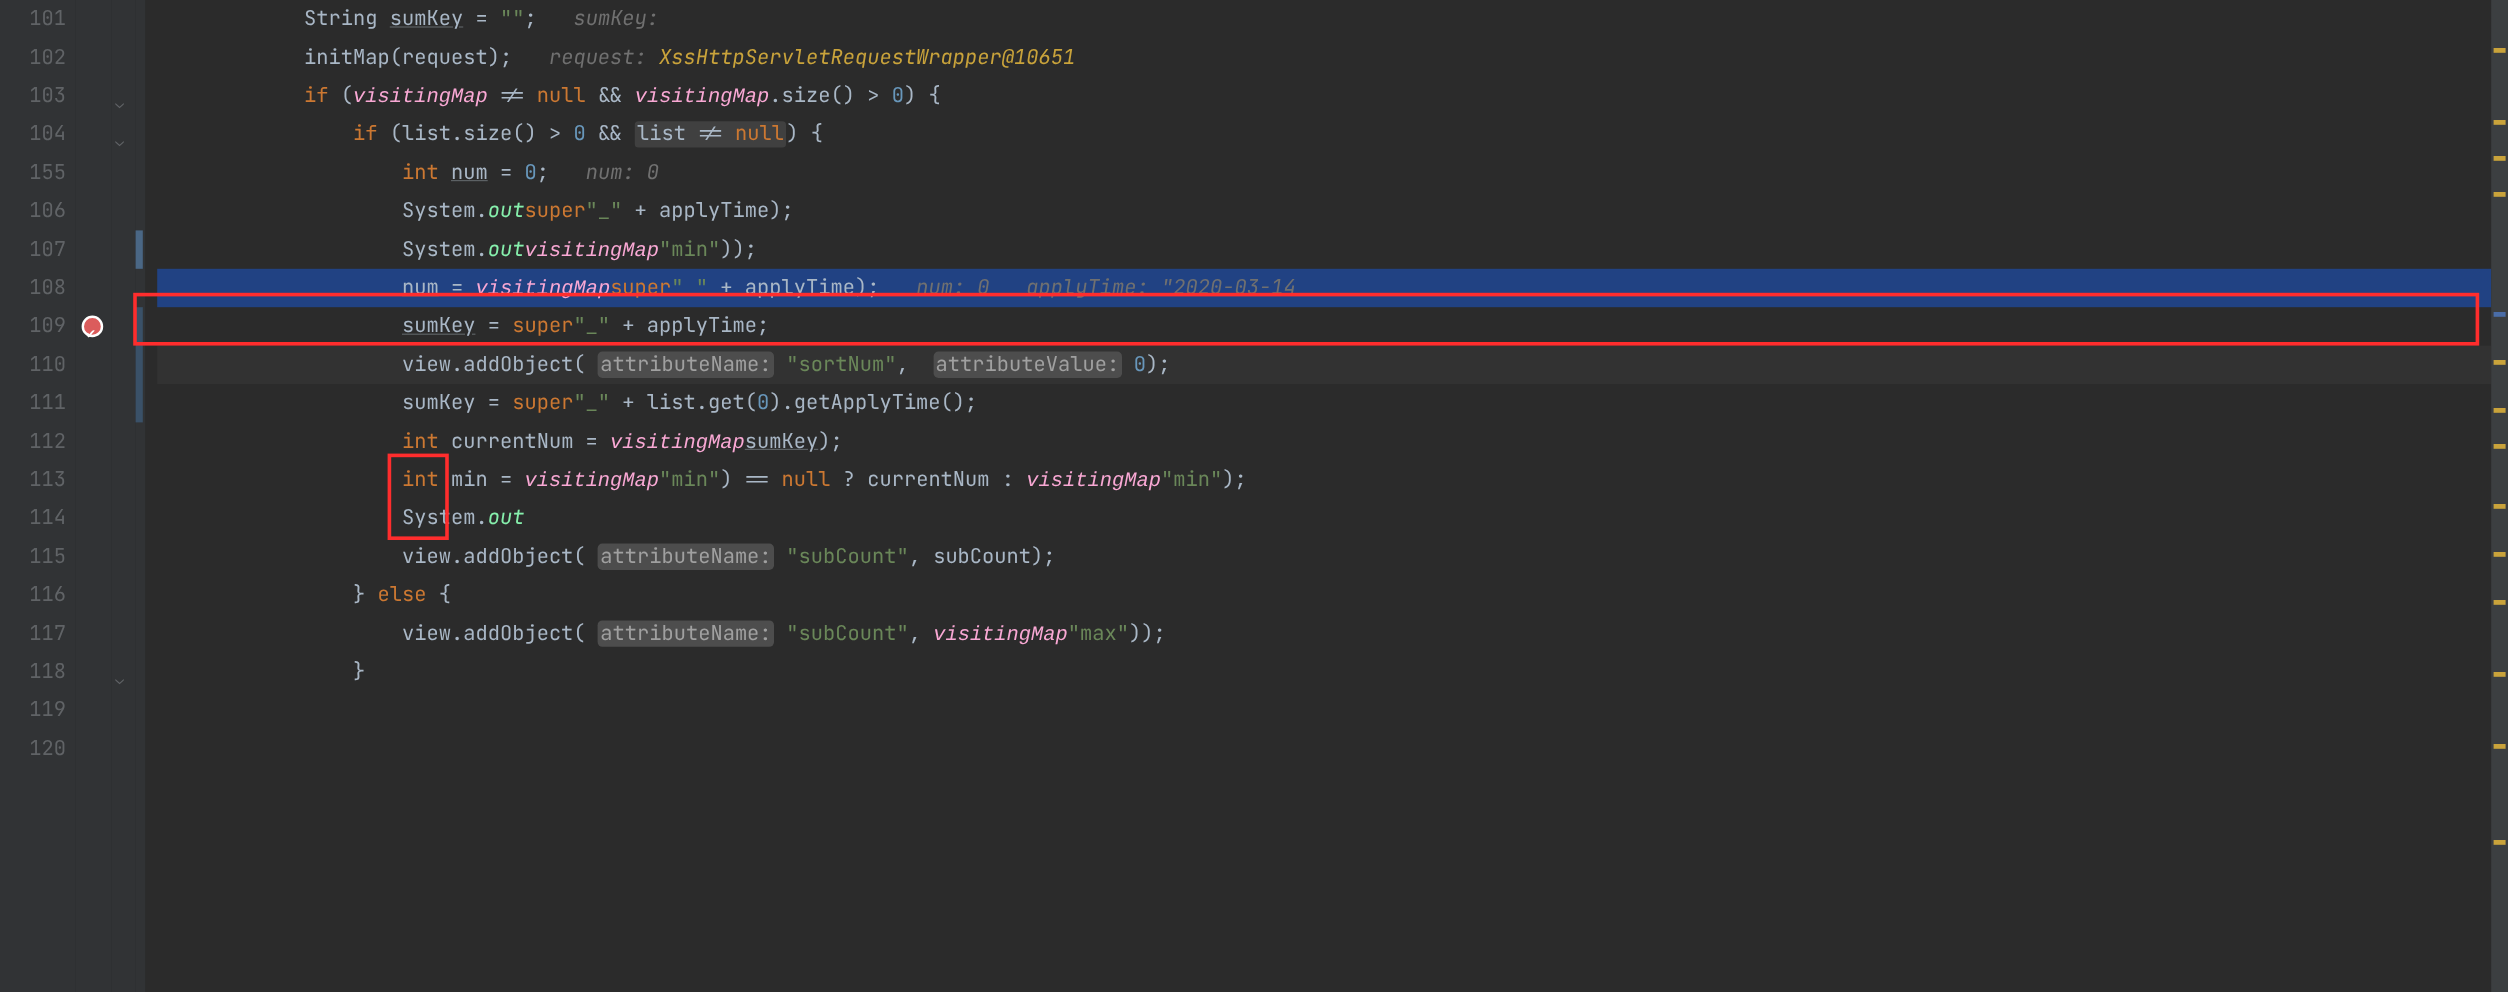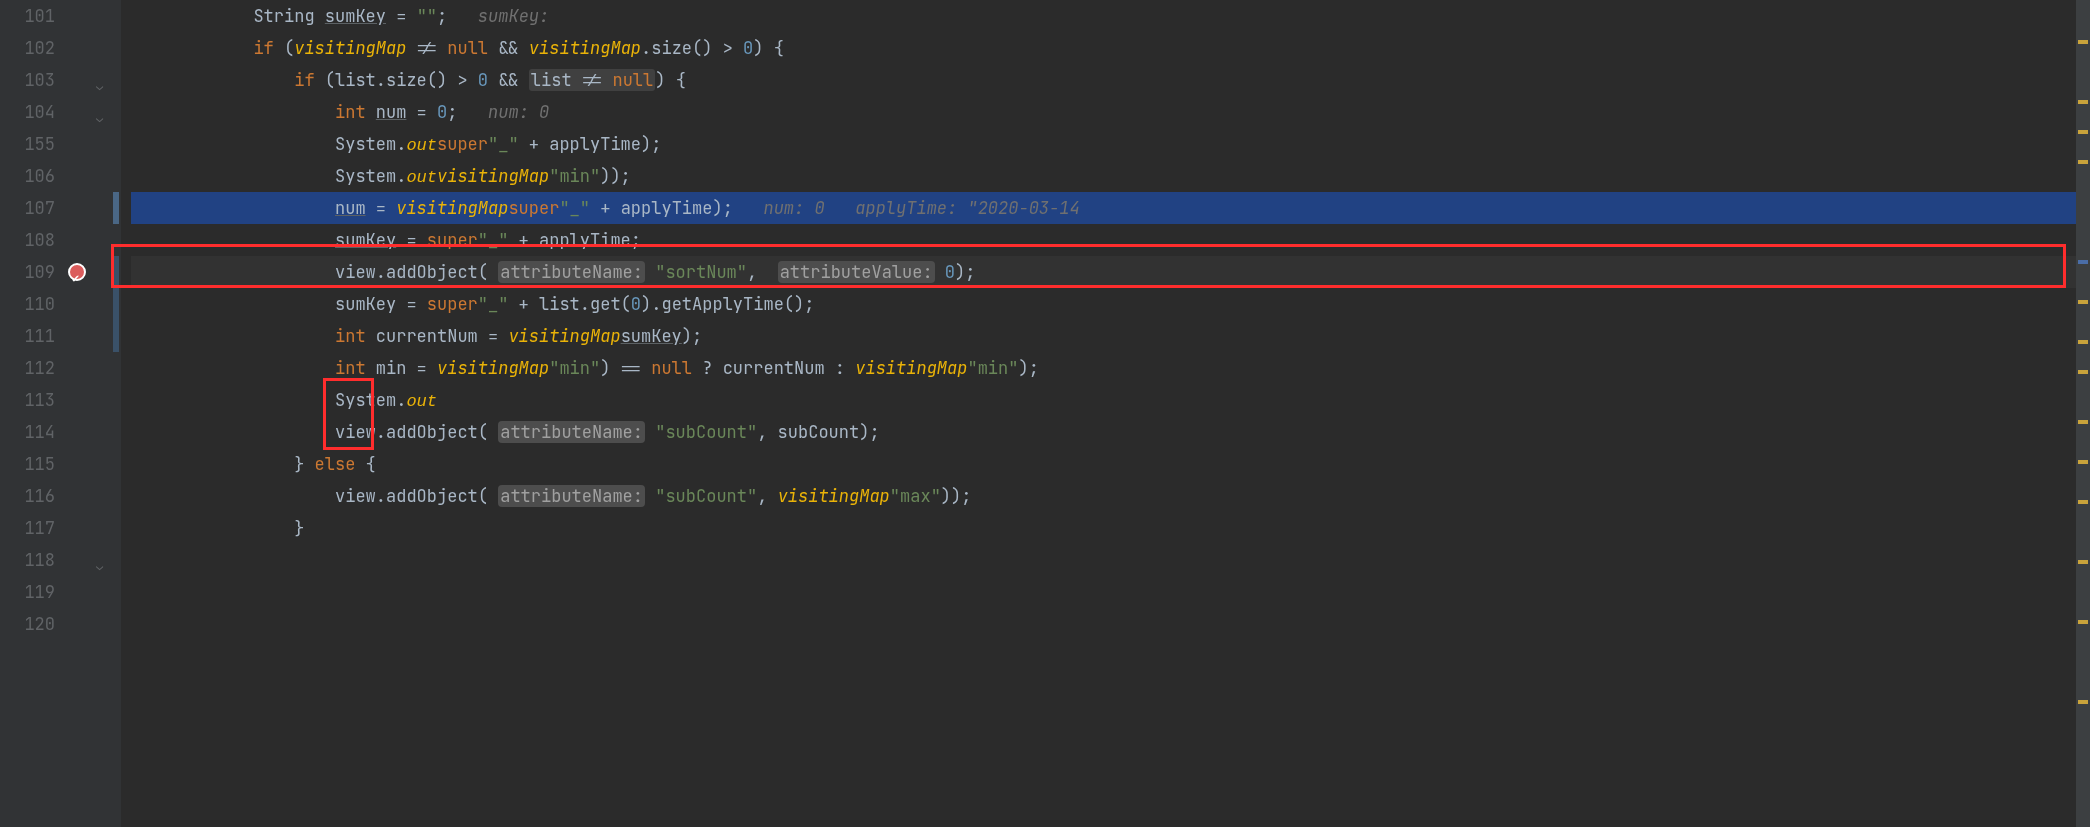--- a/index.html
+++ b/index.html
@@ -15,22 +15,22 @@
   .vcs .chg{position:absolute;left:0;width:6px;background:#4a6785;}
   .vcs .chg2{position:absolute;left:0;width:6px;background:#3a5168;}
   .code{flex:1 1 auto;position:relative;padding-left:10px;}
   .row{height:32px;white-space:pre;position:relative;}
   .row.sel{background:#214283;}
   .row.curr{background:#323232;}
   .hlbox{background:#404040;border-radius:3px;padding:0 2px;}
   .kw{color:#cc7832;}
   .num{color:#6897bb;}
   .str{color:#6a8759;}
-  .fld{color:#eab308;font-style:italic;}
-  .stc{color:#eab308;font-style:italic;font-family:Liberation Mono, monospace;}
+  .fld{color:#f9a8d4;font-style:italic;font-family:Liberation Mono, monospace;}
+  .stc{color:#86efac;font-style:italic;}
   .und{text-decoration:underline;text-decoration-color:#5c6164;}
   .hint{color:#808080;font-style:italic;}
   .paramchip{background:#4d4d4d;color:#a0a0a0;border-radius:4px;padding:0 2px;font-style:normal;}
   .inlay{color:#707070;font-style:italic;}
   .ann-hl{position:absolute;border:3px solid #ff2d2d;box-sizing:border-box;pointer-events:none;}
   .errstripe{flex:0 0 14px;background:#3c3f41;position:relative;}
   .errstripe .m{position:absolute;left:2px;width:10px;height:4px;}
   .errstripe .warn{background:#c9a33b;}
   .errstripe .blue{background:#4a6da7;}
 </style>
@@ -74,20 +74,21 @@
 
   <div class="vcs">
     <div class="chg" style="top:192px;height:32px;"></div>
     <div class="chg2" style="top:256px;height:96px;"></div>
   </div>
 
   <div class="code">
 
     <div class="row"><span>            String </span><span class="und">sumKey</span><span> = </span><span class="str">""</span><span>;   </span><span class="inlay">sumKey:</span></div>
 
+    <div class="row"><span>            initMap(request);</span><span>   </span><span class="inlay">request: </span><span class="hint" style="color:#c9a33b;">XssHttpServletRequestWrapper@10651</span></div>
 
     <div class="row"><span>            </span><span class="kw">if </span><span>(</span><span class="fld">visitingMap</span><span> != </span><span class="kw">null</span><span> &amp;&amp; </span><span class="fld">visitingMap</span><span>.size() &gt; </span><span class="num">0</span><span>) {</span></div>
 
     <div class="row"><span>                </span><span class="kw">if </span><span>(list.size() &gt; </span><span class="num">0</span><span> &amp;&amp; </span><span class="hlbox"><span>list != </span><span class="kw">null</span></span><span>) {</span></div>
 
 
     <div class="row"><span>                    </span><span class="kw">int </span><span class="und">num</span><span> = </span><span class="num">0</span><span>;</span><span>   </span><span class="inlay">num: 0</span></div>
 
     <div class="row"><span>                    System.</span><span class="stc">out</span><span></span><span class="kw">super</span><span></span><span class="str">"_"</span><span> + applyTime);</span></div>
 

